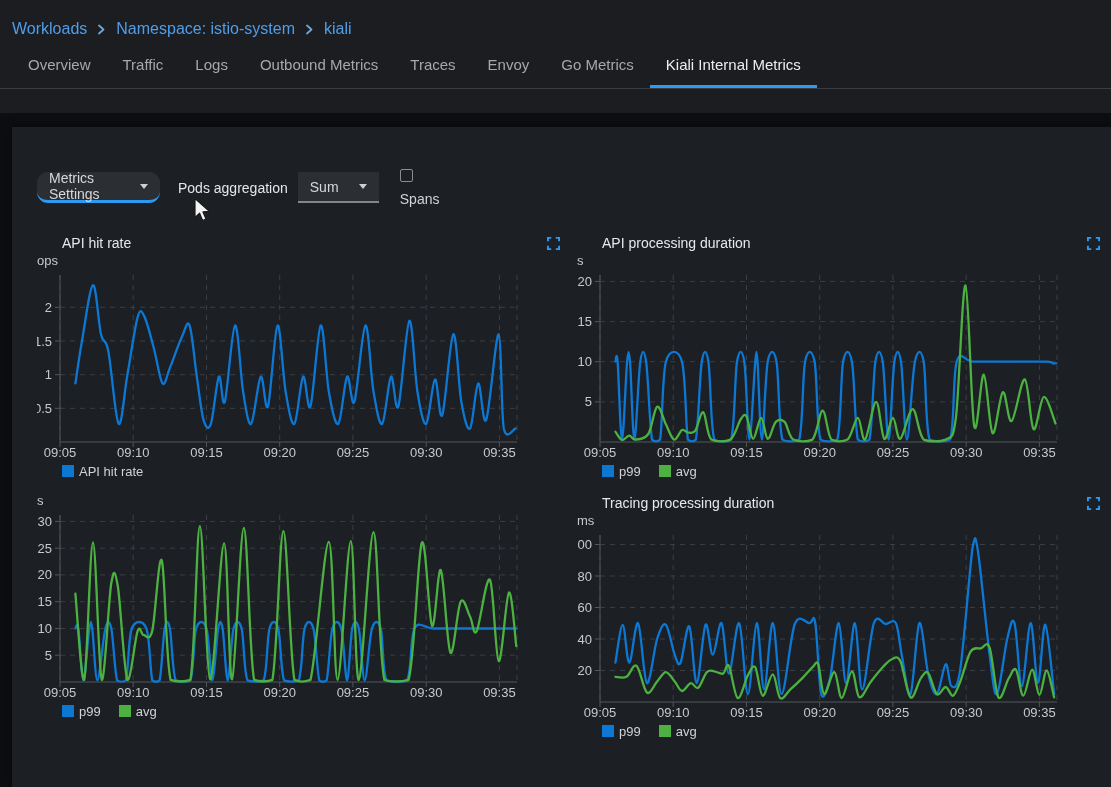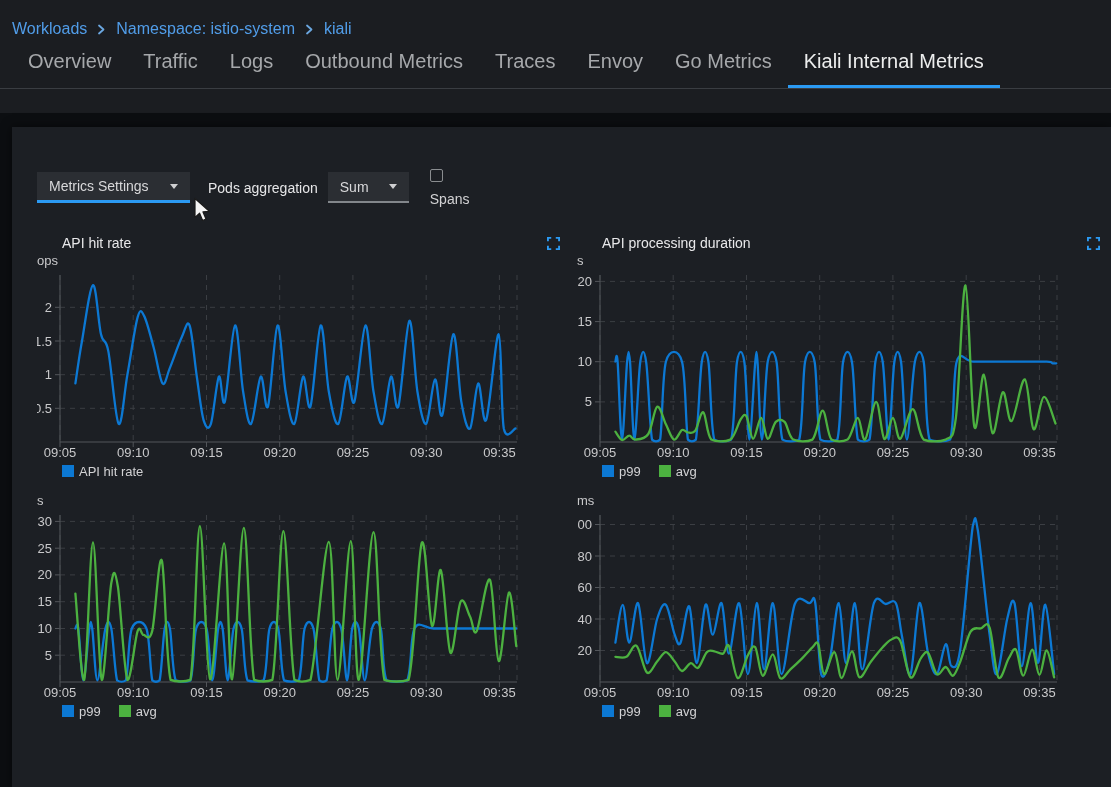--- a/index.html
+++ b/index.html
@@ -7,30 +7,30 @@
   body { font-family:"Liberation Sans", sans-serif; }
   .screen { position:relative; width:1111px; height:787px; background:#0c0e11; overflow:hidden; }
 
   
   .masthead { background:#1b1d21; height:113px; }
   .breadcrumb { display:flex; align-items:center; gap:10px; padding:14px 0 0 12px; height:44px; font-size:16px; }
   .breadcrumb a { color:#519de9; text-decoration:none; cursor:pointer; }
   .crumb-sep { display:inline-flex; align-items:center; margin-top:1px; }
 
   .tabbar { display:flex; align-items:flex-end; height:45px; border-bottom:1px solid #3a3d42; padding-left:12px; }
-  .tab { font-size:20px; color:#a6a8ab; padding:0 16px 12px 16px; border-bottom:3px solid transparent; cursor:pointer; white-space:nowrap; }
+  .tab { font-size:15px; color:#a6a8ab; padding:0 16px 12px 16px; border-bottom:3px solid transparent; cursor:pointer; white-space:nowrap; }
   .tab.active { color:#eceded; border-bottom-color:#2b9af3; }
 
   
   .panel { position:absolute; left:12px; right:0; top:127px; bottom:0; background:#1c1f24; box-shadow:0 0 10px rgba(0,0,0,.55); }
 
   
   .toolbar { display:flex; align-items:center; margin:45px 0 0 25px; height:31px; }
   .select { display:flex; align-items:center; justify-content:space-between; background:#2b2e33; height:31px; padding:0 12px; font-size:14px; color:#d8d8da; cursor:pointer; }
-  .metrics-settings { width:153px; border-bottom:3px solid #2b9af3; }
+  .metrics-settings { width:123px; border-bottom:3px solid #2b9af3;border-radius:11px; }
   .sum-select { width:81px; border-bottom:2px solid #82868b; }
   .caret { width:0; height:0; border-left:4.5px solid transparent; border-right:4.5px solid transparent; border-top:5px solid #cfcfd1; margin-left:10px; }
   .toolbar-label { font-size:14px; color:#e6e6e8; margin:0 10px 0 18px; }
   .checkbox-wrap { display:flex; gap:9px; margin-left:21px; font-size:14px; color:#d2d2d4; cursor:pointer;flex-direction:column; }
   .checkbox { width:13px; height:13px; border:1px solid #8a8d90; border-radius:2px; background:transparent; display:inline-block; }
 
   
   .charts { display:grid; grid-template-columns:523px 523px; column-gap:17px; row-gap:12px; margin:30px 11px 0 25px; }
   .chart-header { display:flex; align-items:center; justify-content:space-between; height:20px; padding-left:25px; }
   .chart-title { font-size:14px; color:#e8e8ea; }
@@ -269,20 +269,26 @@
               <span>p99</span>
             </span>
             <span class="legend-item">
               <span class="swatch" style="background: rgb(76, 177, 64);"></span>
               <span>avg</span>
             </span>
           </div>
       </div>
 
       <div class="chart-block">
+        <div class="chart-header">
+          <span class="chart-title">Tracing processing duration</span>
+          <button class="expand-btn"><svg width="13" height="13" viewBox="0 0 16 16">
+                <path d="M1 5.2V1h4.2 M10.8 1H15v4.2 M15 10.8V15h-4.2 M5.2 15H1v-4.2" stroke="#2b9af3" stroke-width="2.6" fill="none"></path>
+              </svg></button>
+        </div>
         <div class="chart-unit">ms</div>
         <svg class="chart" width="523" height="190">
             <line class="grid" x1="23" y1="141.5" x2="480" y2="141.5"></line>
             <line class="axis" x1="18" y1="141.5" x2="23" y2="141.5"></line>
             <text x="15" y="146.0" text-anchor="end">20</text>
             <line class="grid" x1="23" y1="110.0" x2="480" y2="110.0"></line>
             <line class="axis" x1="18" y1="110.0" x2="23" y2="110.0"></line>
             <text x="15" y="114.5" text-anchor="end">40</text>
             <line class="grid" x1="23" y1="78.5" x2="480" y2="78.5"></line>
             <line class="axis" x1="18" y1="78.5" x2="23" y2="78.5"></line>

